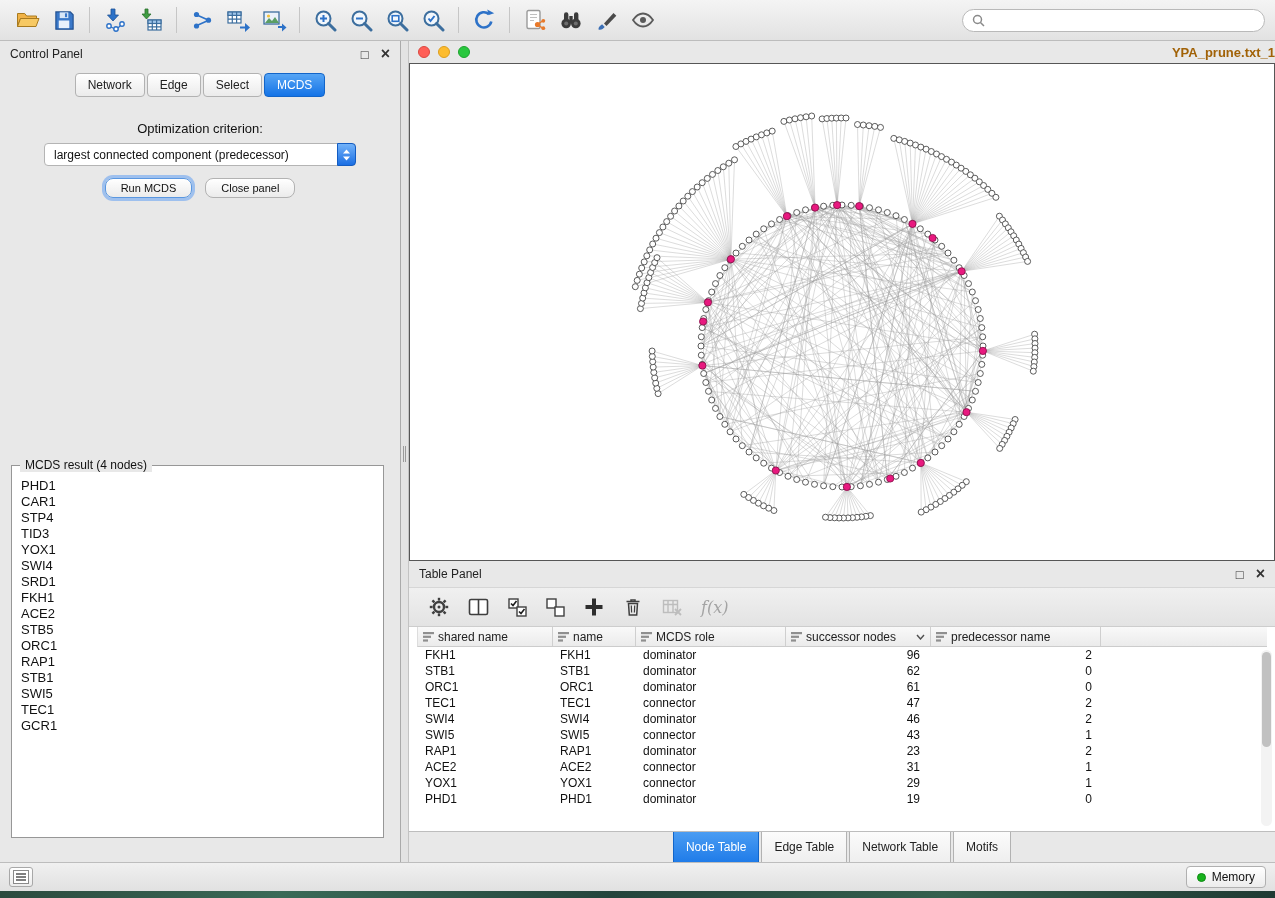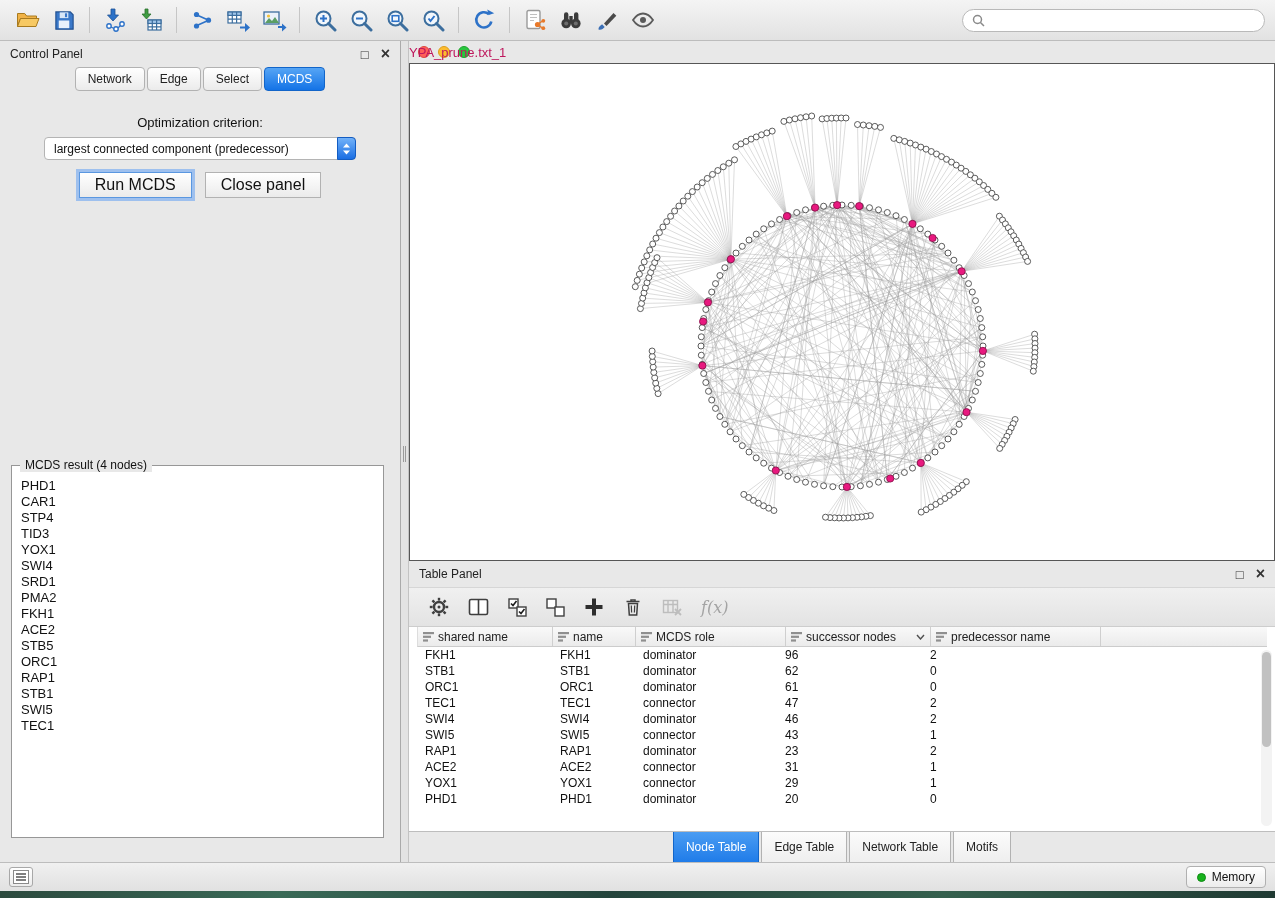--- a/index.html
+++ b/index.html
@@ -14,65 +14,65 @@
 .tb-sep{width:1px;height:26px;background:#c6c6c6;margin:0 7px}
 .search-box{margin-left:auto;width:303px;height:23px;background:#fff;border:1px solid #b9b9b9;border-radius:12px;display:flex;align-items:center;padding:0 9px;gap:6px}
 .search-box input{border:none;outline:none;flex:1;font-size:12px;background:transparent;min-width:0}
 
 
 .control-panel{position:absolute;left:0;top:41px;width:401px;height:821px;background:#e8e8e8;border-right:1px solid #aaa}
 .panel-header{height:26px;display:flex;align-items:center;padding:0 10px;font-size:12px;color:#222}
 .panel-controls{margin-left:auto;display:flex;gap:12px;align-items:center;color:#333}
 .wc{font-size:13px;line-height:1;color:#333}
 .wc.close{font-size:16px;font-weight:bold}
-.cp-tabs{display:flex;justify-content:center;gap:2px;}
+.cp-tabs{display:flex;justify-content:center;gap:2px;margin-top:6px}
 .cp-tab{font-size:12px;padding:4px 12px;background:linear-gradient(#fff,#ebebeb);border:1px solid #b2b2b2;border-radius:4px;color:#222}
 .cp-tab.active{background:linear-gradient(#56a5f5,#1473e6);border-color:#1265c9;color:#fff}
 .opt-label{text-align:center;margin-top:24px;font-size:13px}
 .dropdown{width:312px;height:23px;margin:7px auto 0;background:#fff;border:1px solid #b4b4b4;border-radius:4px;display:flex;align-items:center}
 .dd-text{flex:1;padding:0 9px;font-size:12px;white-space:nowrap;overflow:hidden}
 .dd-stepper{width:19px;height:23px;margin:-1px;border-radius:0 4px 4px 0;background:linear-gradient(#72b2f9,#1a6ee3);border:1px solid #135cc2;display:flex;align-items:center;justify-content:center}
 .btn-row{display:flex;justify-content:center;gap:13px;margin-top:12px}
-.btn{font-size:16px;padding:3px 15px;background:linear-gradient(#fff,#ebebeb);border:1px solid #b2b2b2;border-radius:0;color:#111}
+.btn{font-size:11px;padding:3px 15px;background:linear-gradient(#fff,#ebebeb);border:1px solid #b2b2b2;border-radius:8px;color:#111}
 .btn.focused{box-shadow:0 0 0 3px rgba(96,158,243,.55);border-color:#5a97e0}
 .result-box{position:absolute;left:11px;right:16px;top:424px;bottom:24px;border:1px solid #979797;background:#fff}
 .result-legend{position:absolute;top:-8px;left:8px;background:#e8e8e8;padding:0 5px;font-size:12px;color:#111}
 .result-list{padding:12px 9px 0 9px;font-size:13px;line-height:16px}
 .result-item{white-space:nowrap}
 
 
 .divider{position:absolute;left:401px;top:41px;width:8px;height:821px;background:#e3e3e3;border-right:1px solid #c3c3c3}
 .divider .grip{position:absolute;left:2px;top:405px;width:3px;height:16px;border-left:1px solid #9a9a9a;border-right:1px solid #9a9a9a}
 
 
 .network-view{position:absolute;left:409px;top:41px;width:866px;height:520px}
 .nv-titlebar{height:22px;position:relative;display:flex;align-items:center;padding:0 9px}
 .tl{width:12px;height:12px;border-radius:50%;margin-right:8px;flex:none}
 .tl.red{background:#ff5f57;border:1px solid #da4840}
 .tl.yellow{background:#fdbc2e;border:1px solid #dd9e1e}
 .tl.green{background:#29c73e;border:1px solid #1da32e}
-.nv-title{position:absolute;left:0;right:0;text-align:left;font-size:13px;font-weight:400;color:#be185d;pointer-events:none}
+.nv-title{position:absolute;left:0;right:0;text-align:right;font-size:13px;font-weight:700;color:#a16207;pointer-events:none}
 .nv-canvas{position:absolute;left:0;top:22px;right:0;bottom:0;background:#fff;border:1px solid #565656}
 
 
 .table-panel{position:absolute;left:409px;top:561px;width:866px;height:301px;background:#e8e8e8}
 .tp-toolbar{height:40px;display:flex;align-items:center;padding:0 20px;gap:19px;background:linear-gradient(#f0f0f0,#e3e3e3);border-top:1px solid #d6d6d6;border-bottom:1px solid #cdcdcd}
 .tp-ico{border:none;background:transparent;display:flex;align-items:center;justify-content:flex-start;height:26px}
 .fx{font-family:"DejaVu Serif",serif;font-style:italic;font-size:16px;color:#a3a3a3}
 .table-wrap{position:relative;height:205px;background:#fff;border-bottom:1px solid #bdbdbd;padding:0 8px;overflow:hidden}
 .thead{display:flex;height:20px;background:linear-gradient(#f9f9f9,#ebebeb);border-bottom:1px solid #ccc;border-left:1px solid #ddd}
 .th{display:flex;align-items:center;gap:4px;padding:0 5px;border-right:1px solid #cfcfcf;font-size:12px;color:#222}
 .th .lbl{flex:1;text-align:left;white-space:nowrap;overflow:hidden}
 .c0{width:135px}.c1{width:83px}.c2{width:150px}.c3{width:145px}.c4{width:170px}
 .cf{flex:1;border-right:none}
 .tbody{font-size:12px}
 .tr{display:flex;height:16px;align-items:center}
 .td{white-space:nowrap;overflow:hidden}
 .td.c0{padding-left:8px}.td.c1{padding-left:8px}.td.c2{padding-left:8px}
-.td.num{text-align:left}
+.td.num{text-align:right}
 .td.c3{padding-right:10px}.td.c4{padding-right:8px}
 .vscroll{position:absolute;right:3px;top:23px;bottom:5px;width:11px;background:#f3f3f3;border-radius:6px}
 .vscroll .thumb{position:absolute;left:1px;right:1px;top:2px;height:95px;background:#c1c1c1;border-radius:5px}
 .tp-tabs{height:30px;display:flex;align-items:center;justify-content:center;gap:2px}
 .tp-tab{font-size:12px;padding:16px 12px;background:linear-gradient(#fff,#ebebeb);border:1px solid #b2b2b2;border-radius:4px;color:#222}
 .tp-tab.active{background:linear-gradient(#56a5f5,#1473e6);border-color:#1265c9;color:#fff}
 
 
 .status-bar{position:absolute;left:0;top:862px;width:100%;height:29px;background:linear-gradient(#f0f0f0,#e1e1e1);border-top:1px solid #bdbdbd;display:flex;align-items:center;padding:0 9px}
 .sb-left{border:1px solid #a8a8a8;border-radius:3px;background:linear-gradient(#fff,#ececec);padding:2px 3px;display:flex}
@@ -253,29 +253,29 @@
       <span class="result-legend">MCDS result (4 nodes)</span>
       <div class="result-list">
 
       <div class="result-item">PHD1</div>
           <div class="result-item">CAR1</div>
           <div class="result-item">STP4</div>
           <div class="result-item">TID3</div>
           <div class="result-item">YOX1</div>
           <div class="result-item">SWI4</div>
           <div class="result-item">SRD1</div>
-          <div class="result-item">PMA2</div>
           <div class="result-item">FKH1</div>
           <div class="result-item">ACE2</div>
           <div class="result-item">STB5</div>
           <div class="result-item">ORC1</div>
           <div class="result-item">RAP1</div>
           <div class="result-item">STB1</div>
           <div class="result-item">SWI5</div>
           <div class="result-item">TEC1</div>
+          <div class="result-item">GCR1</div>
         </div>
     </div>
   </div>
 
   <div class="divider">
       <div class="grip"></div>
     </div>
 
   <div class="network-view">
     <div class="nv-titlebar">
@@ -1181,21 +1181,21 @@
             <span class="td c1">YOX1</span>
             <span class="td c2">connector</span>
             <span class="td c3 num">29</span>
             <span class="td c4 num">1</span>
           </div>
 
           <div class="tr">
             <span class="td c0">PHD1</span>
             <span class="td c1">PHD1</span>
             <span class="td c2">dominator</span>
-            <span class="td c3 num">20</span>
+            <span class="td c3 num">19</span>
             <span class="td c4 num">0</span>
           </div>
         </div>
       <div class="vscroll">
           <div class="thumb"></div>
         </div>
     </div>
     <div class="tp-tabs">
       <button class="tp-tab active">Node Table</button>
       <button class="tp-tab">Edge Table</button>

